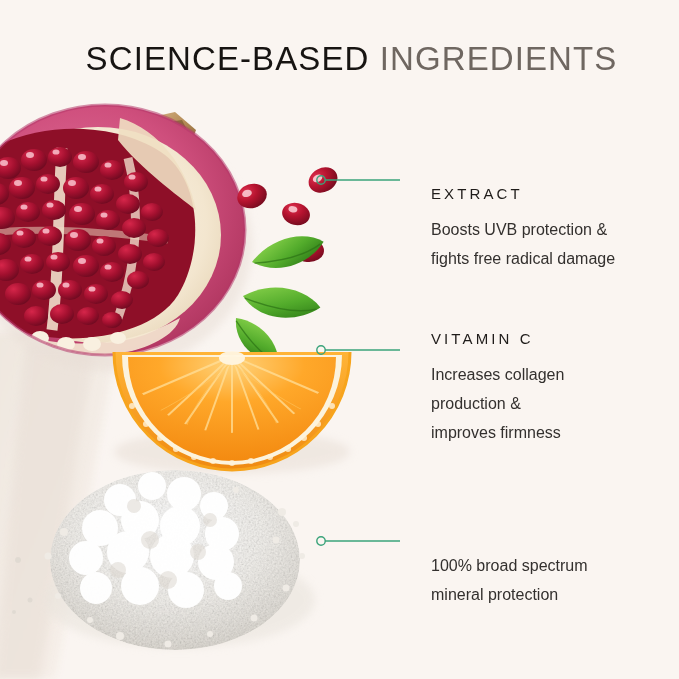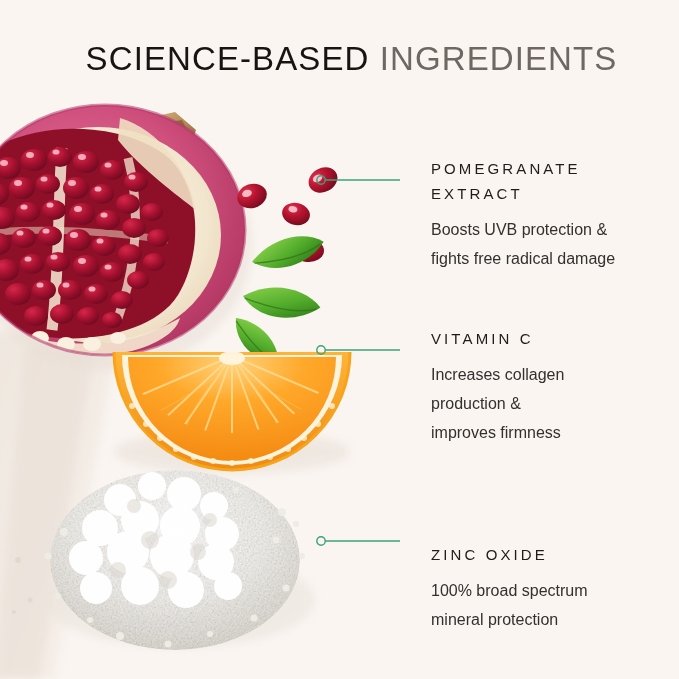--- a/index.html
+++ b/index.html
@@ -405,21 +405,21 @@
   <div id="title-block">
     <span class="title-word" id="title-primary">SCIENCE-BASED</span><span class="title-word">&nbsp;</span><span class="title-word" id="title-secondary">INGREDIENTS</span>
   </div>
 
   <div class="callout" style="left:316px; top:168px;">
     <svg class="connector" width="100" height="24" viewBox="0 0 100 24">
       <line x1="9" y1="12" x2="84" y2="12" stroke="#3aa37a" stroke-width="1.4"></line>
       <circle cx="5" cy="12" r="4.2" fill="none" stroke="#3aa37a" stroke-width="1.4"></circle>
     </svg>
     <div class="text-col">
-      <h3 class="ingredient-name"><span>POMEGRANATE</span><br><span>EXTRACT</span></h3>
+      <h3 class="ingredient-name"><br><span>EXTRACT</span></h3>
       <p class="ingredient-desc">
           <span>Boosts UVB protection &amp;</span>
           <span>fights free radical damage</span>
         </p>
     </div>
   </div>
 
   <div class="callout" style="left:316px; top:338px;">
     <svg class="connector" width="100" height="24" viewBox="0 0 100 24">
       <line x1="9" y1="12" x2="84" y2="12" stroke="#3aa37a" stroke-width="1.4"></line>
@@ -434,21 +434,21 @@
         </p>
     </div>
   </div>
 
   <div class="callout" style="left:316px; top:529px;">
     <svg class="connector" width="100" height="24" viewBox="0 0 100 24">
       <line x1="9" y1="12" x2="84" y2="12" stroke="#3aa37a" stroke-width="1.4"></line>
       <circle cx="5" cy="12" r="4.2" fill="none" stroke="#3aa37a" stroke-width="1.4"></circle>
     </svg>
     <div class="text-col">
-      <h3 class="ingredient-name"><br><span>ZINC OXIDE</span></h3>
+      <h3 class="ingredient-name"><br></h3>
       <p class="ingredient-desc">
           <span>100% broad spectrum</span>
           <span>mineral protection</span>
         </p>
     </div>
   </div>
 
 </div>
 
 </body></html>

